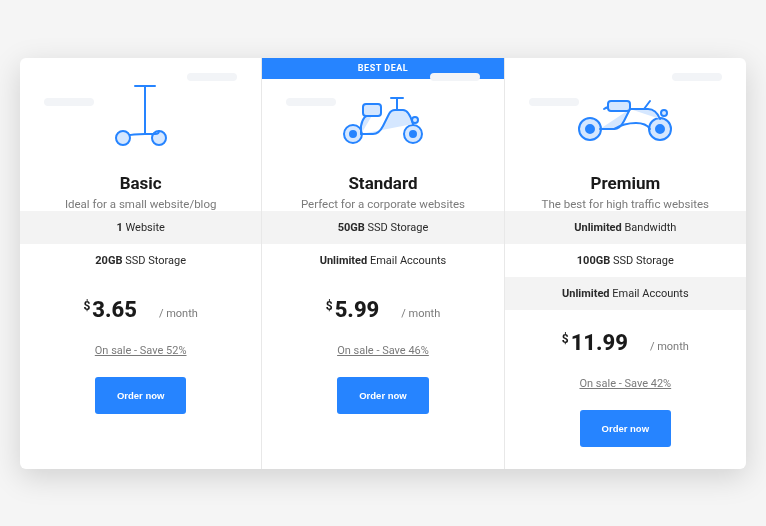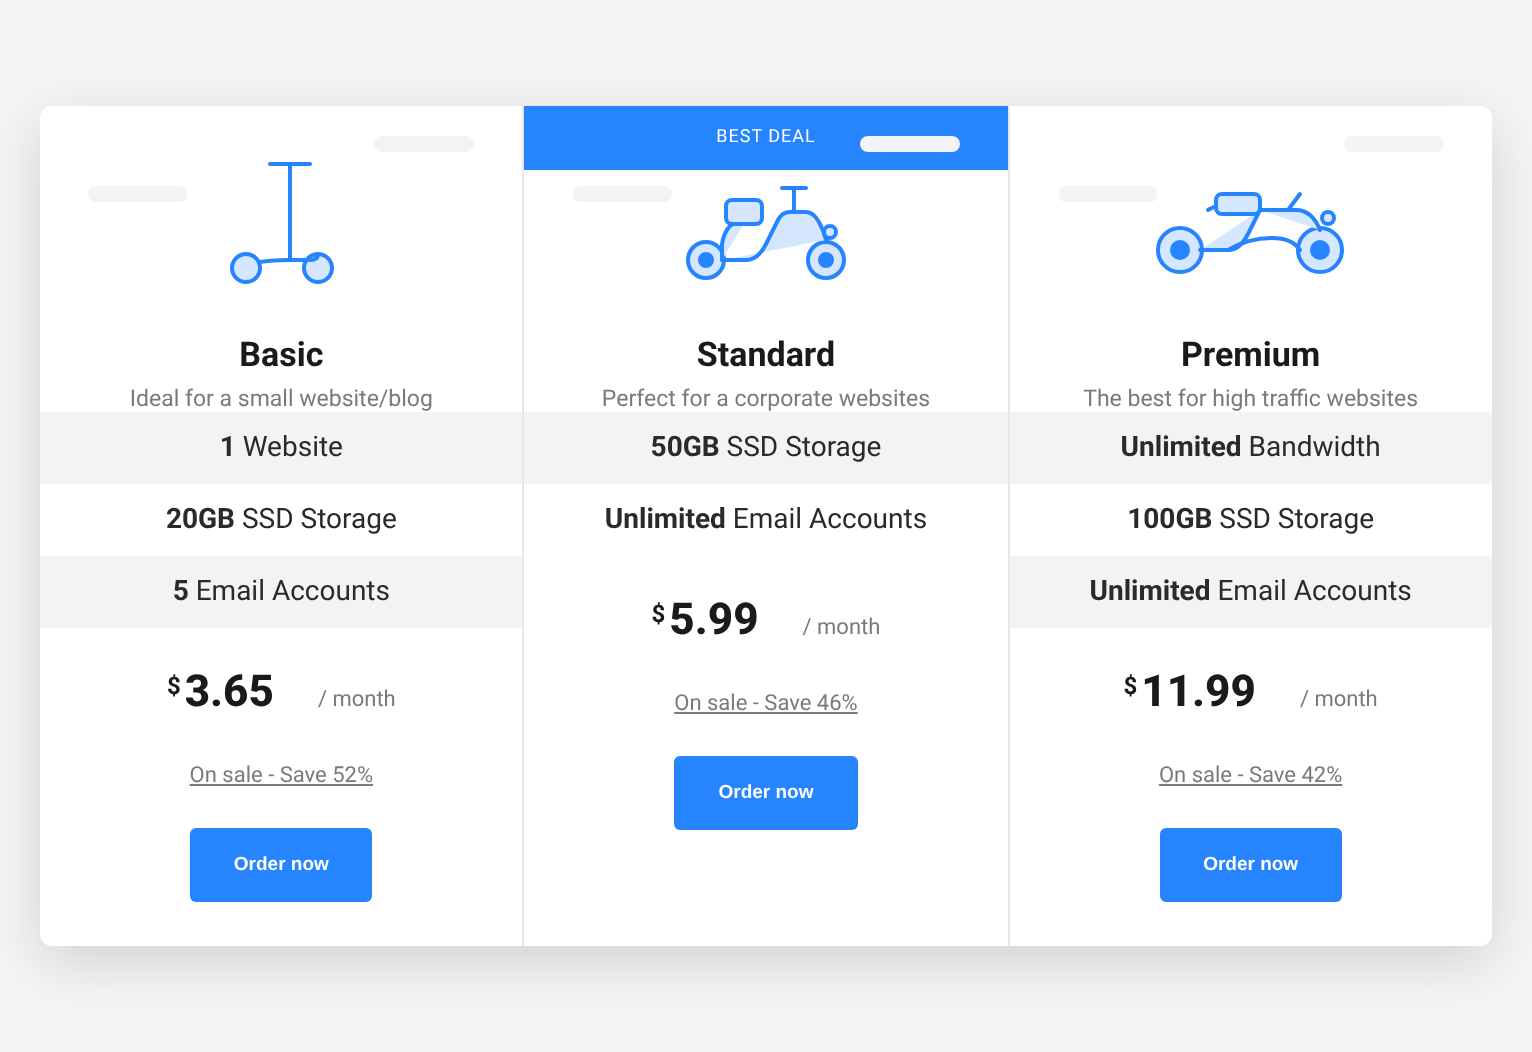--- a/index.html
+++ b/index.html
@@ -51,25 +51,25 @@
   height: 8px;
   background: #f2f4f7;
   border-radius: 50px;
   z-index: 0;
 }
 .badge {
   position: absolute;
   top: 0;
   left: 0;
   right: 0;
-  height: 32px;
+  height: 21px;
   background: #2684ff;
   color: #fff;
   font-size: 9px;
-  font-weight: 400;
+  font-weight: 700;
   letter-spacing: 0.5px;
   display: flex;
   align-items: center;
   justify-content: center;
 }
 .icon-wrap {
   height: 115px;
   display: flex;
   align-items: center;
   justify-content: center;
@@ -82,21 +82,21 @@
   font-weight: 700;
   color: #1a1a1a;
   margin-bottom: 4px;
 }
 .plan-subtitle {
   font-size: 11.5px;
   color: #7a7a7a;
 }
 .features { width: 100%; }
 .feature {
-  font-size: 14px;
+  font-size: 11px;
   color: #2a2a2a;
   text-align: center;
   padding: 10px 0;
 }
 .feature:nth-child(odd) { background: #f3f3f3; }
 .feature b { font-weight: 700; }
 .price-section {
   padding: 20px 0 0 0;
   text-align: center;
 }
@@ -157,21 +157,20 @@
           <circle cx="46" cy="58" r="7"></circle>
           <path d="M32 54 L42 54 Q46 54 46 51" fill="none"></path>
         </g>
       </svg>
     </div>
     <div class="plan-title">Basic</div>
     <div class="plan-subtitle">Ideal for a small website/blog</div>
     <div class="features">
       <div class="feature"><b>1</b><span> Website</span></div>
       <div class="feature"><b>20GB</b><span> SSD Storage</span></div>
-      <div class="feature"><b>5</b><span> Email Accounts</span></div>
     </div>
     <div class="price-section">
       <div class="price-line">
         <span class="currency">$</span>
         <span class="price">3.65</span>
         <span class="period">/ month</span>
       </div>
       <div class="sale-text">On sale - Save 52%</div>
     </div>
     <button class="order-btn">Order now</button>

